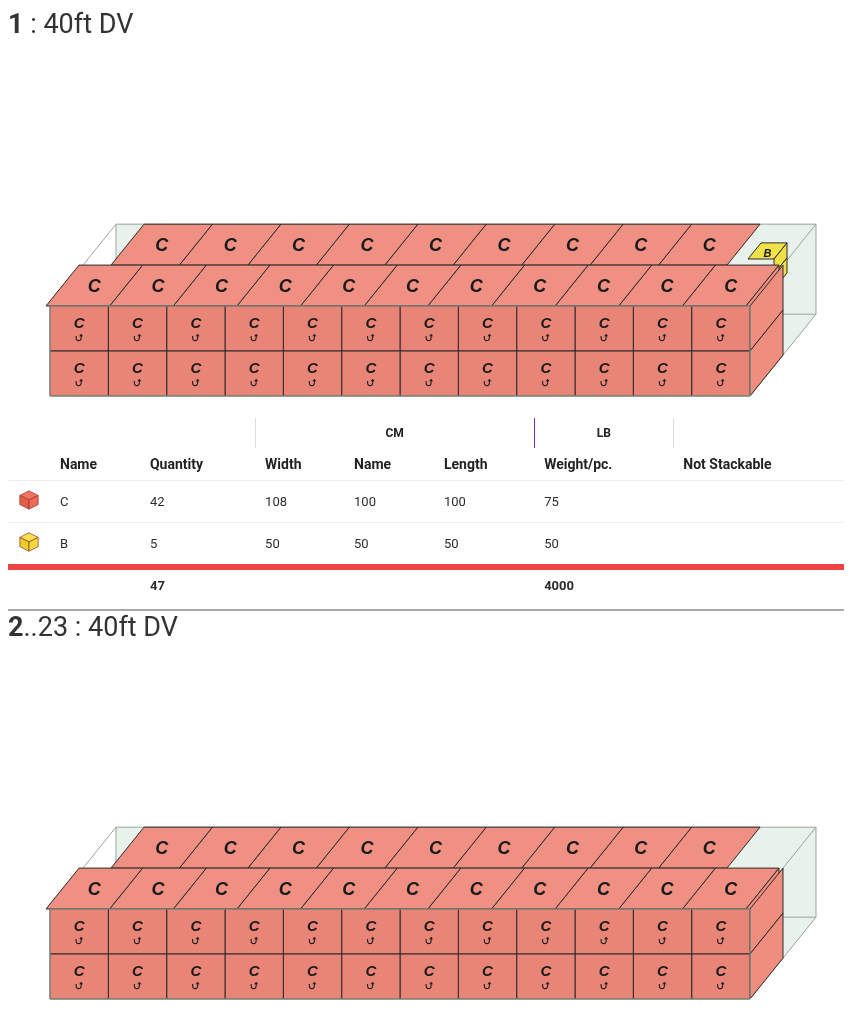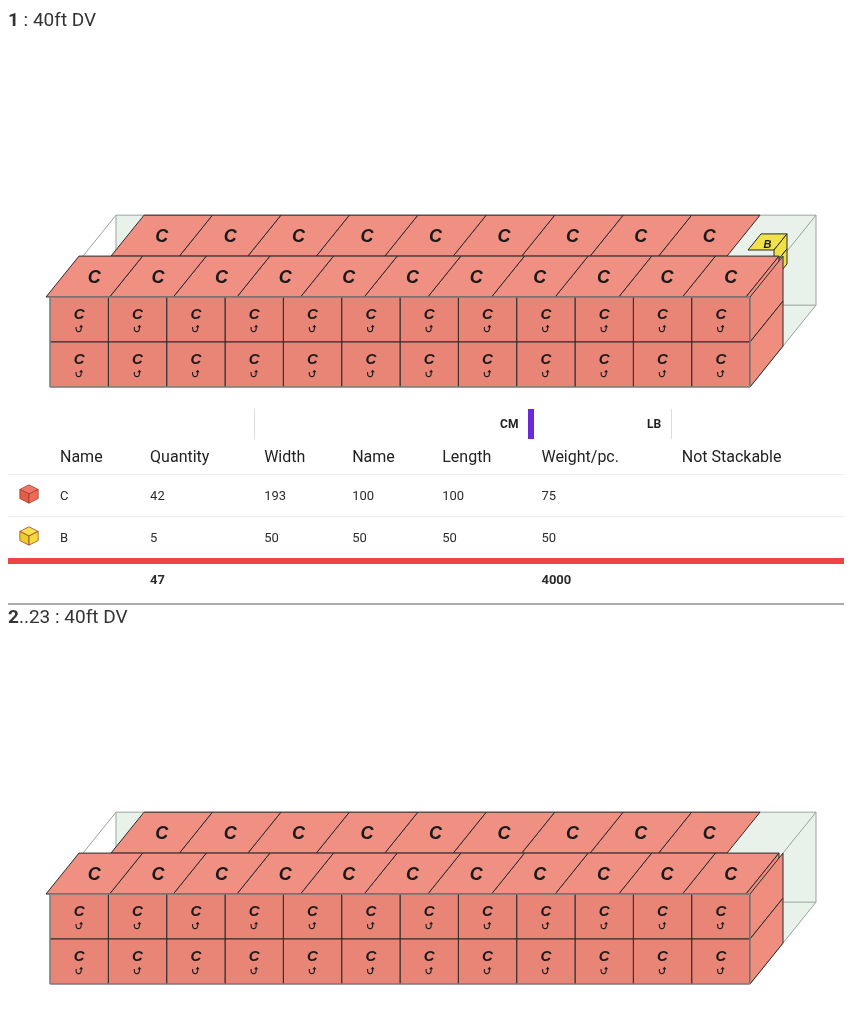--- a/index.html
+++ b/index.html
@@ -5,21 +5,21 @@
   * { box-sizing: border-box; }
   body {
     margin: 0;
     padding: 8px;
     font-family: -apple-system, BlinkMacSystemFont, "Segoe UI", Roboto, Helvetica, Arial, sans-serif;
     color: #2c2c2c;
     background: #fff;
     width: 852px;
   }
   h2.title {
-    font-size: 19px;
+    font-size: 27px;
     font-weight: 400;
     margin: 0 0 8px 0;
     color: #333;
   }
   h2.title .bold { font-weight: 700; }
   .viz-wrap {
     width: 100%;
     height: 360px;
     position: relative;
     margin-bottom: 10px;
@@ -37,26 +37,26 @@
     font-weight: 400;
   }
   .table thead th {
     color: #222;
     font-weight: 700;
     font-size: 13px;
   }
   .table thead tr.group th {
     font-weight: 700;
     font-size: 12px;
-    text-align: right;
+    text-align: center;
     color: #222;
   }
-  .table thead tr.group th.lb { border-left: 6px solid #6d28d9; border-right: 1px solid #ddd; }
+  .table thead tr.group th.lb { border-left: 1px solid #6d28d9; border-right: 1px solid #ddd; }
   .table thead tr.group th.cm { border-left: 1px solid #ddd; }
-  .table thead tr.sub th { font-weight: 400; font-size: 16px; color: #222; }
+  .table thead tr.sub th { font-weight: 700; font-size: 14px; color: #222; }
   .table tbody tr { border-top: 1px solid #eee; }
   .table tfoot td { font-weight: 700; border-top: 6px solid #ef4444; }
   .container-row { border-top: 2px solid #aaa; }
   .icon-cell { width: 40px; }
   .cube-icon { display: inline-block; width: 22px; height: 22px; }
   .cube-icon svg { width: 22px; height: 22px; display: block; }
 </style>
 </head>
 <body>
 
@@ -224,21 +224,21 @@
   </thead>
   <tbody id="table-body">
       <tr>
     <td class="icon-cell"><span class="cube-icon"><svg viewBox="0 0 24 24">
     <polygon points="12,2 22,7 12,12 2,7" fill="#f07463" stroke="#9a3a2a" stroke-width="0.8"></polygon>
     <polygon points="2,7 12,12 12,22 2,17" fill="#e55d49" stroke="#9a3a2a" stroke-width="0.8"></polygon>
     <polygon points="22,7 12,12 12,22 22,17" fill="#ee6a56" stroke="#9a3a2a" stroke-width="0.8"></polygon>
   </svg></span></td>
     <td>C</td>
     <td>42</td>
-    <td>193</td>
+    <td>108</td>
     <td>100</td>
     <td>100</td>
     <td>75</td>
     <td></td>
       </tr>
       <tr>
     <td class="icon-cell"><span class="cube-icon"><svg viewBox="0 0 24 24">
     <polygon points="12,2 22,7 12,12 2,7" fill="#f6e24f" stroke="#9a3a2a" stroke-width="0.8"></polygon>
     <polygon points="2,7 12,12 12,22 2,17" fill="#e8cf2a" stroke="#9a3a2a" stroke-width="0.8"></polygon>
     <polygon points="22,7 12,12 12,22 22,17" fill="#f0da3c" stroke="#9a3a2a" stroke-width="0.8"></polygon>

